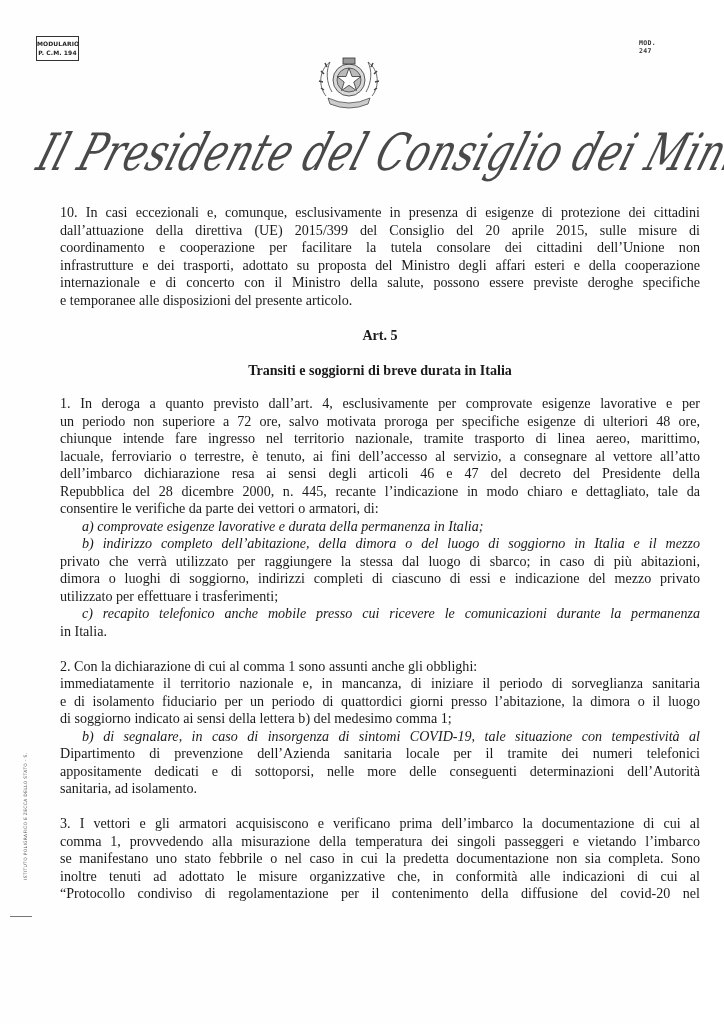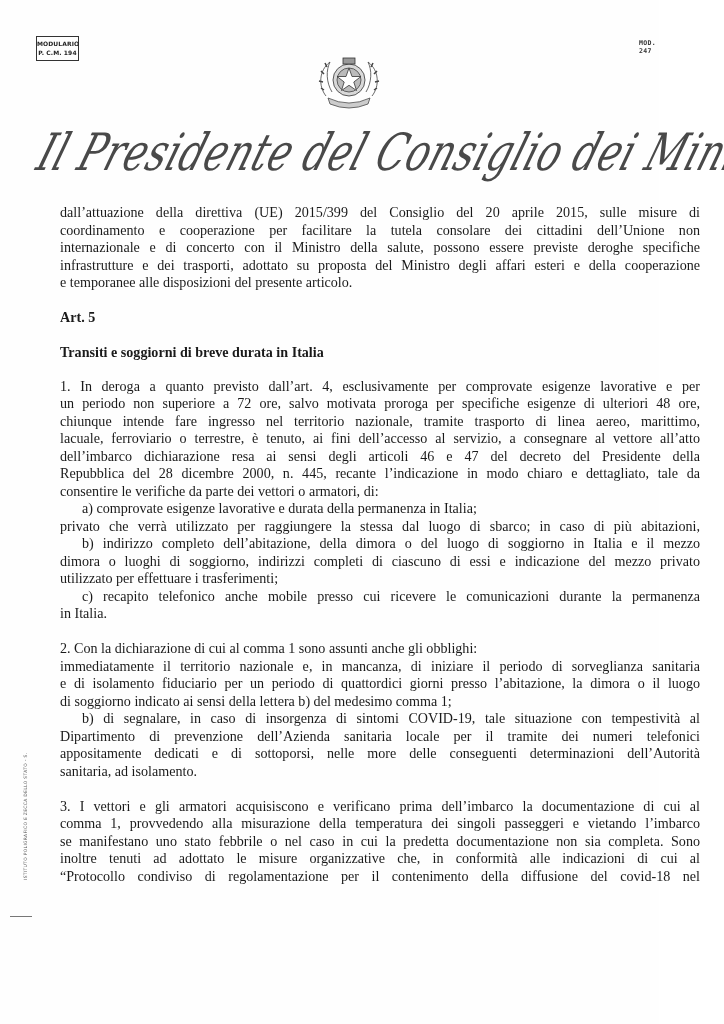--- a/index.html
+++ b/index.html
@@ -30,24 +30,24 @@
       writing-mode: vertical-rl; transform: rotate(180deg); white-space: nowrap; letter-spacing: 0.3px;
     }
     .side-mark { position: absolute; left: 10px; top: 916px; width: 22px; height: 1px; background: #777; }
 
     .body-text {
       position: absolute; left: 60px; top: 204px; width: 640px;
       font-family: "Liberation Serif", serif; font-size: 14.1px; color: #1a1a1a;
     }
     .ln { height: 17.5px; line-height: 17.5px; white-space: nowrap; }
     .ln.j { text-align: justify; text-align-last: justify; }
-    .ln.ind { padding-left: 22px; }
+    .ln.ind { padding-left: 22px; font-style: italic; }
     .gap { height: 17.5px; }
     .gap-s { height: 16px; }
-    .art-head { font-weight: bold; }
+    .art-head { text-align: center; font-weight: bold; }
   </style>
 </head>
 <body>
 
 <div class="page">
 
   <div class="modulario">
     <div>MODULARIO</div>
     <div>P. C.M. 194</div>
   </div>
@@ -69,44 +69,45 @@
   </svg>
 
   <div class="script-title">Il Presidente del Consiglio dei Ministri</div>
 
   <div class="side-text">ISTITUTO POLIGRAFICO E ZECCA DELLO STATO - S.</div>
   <div class="side-mark"></div>
 
   <div class="body-text">
 
     <div>
+      <div class="ln j">10. In casi eccezionali e, comunque, esclusivamente in presenza di esigenze di protezione dei cittadini</div>
       <div class="ln j">dall’attuazione della direttiva (UE) 2015/399 del Consiglio del 20 aprile 2015, sulle misure di</div>
       <div class="ln j">coordinamento e cooperazione per facilitare la tutela consolare dei cittadini dell’Unione non</div>
+      <div class="ln j">infrastrutture e dei trasporti, adottato su proposta del Ministro degli affari esteri e della cooperazione</div>
       <div class="ln j">internazionale e di concerto con il Ministro della salute, possono essere previste deroghe specifiche</div>
-      <div class="ln j">infrastrutture e dei trasporti, adottato su proposta del Ministro degli affari esteri e della cooperazione</div>
       <div class="ln">e temporanee alle disposizioni del presente articolo.</div>
     </div>
 
     <div class="gap"></div>
     <div class="ln art-head">Art. 5</div>
     <div class="gap"></div>
     <div class="ln art-head">Transiti e soggiorni di breve durata in Italia</div>
     <div class="gap-s"></div>
 
     <div>
       <div class="ln j">1. In deroga a quanto previsto dall’art. 4, esclusivamente per comprovate esigenze lavorative e per</div>
       <div class="ln j">un periodo non superiore a 72 ore, salvo motivata proroga per specifiche esigenze di ulteriori 48 ore,</div>
       <div class="ln j">chiunque intende fare ingresso nel territorio nazionale, tramite trasporto di linea aereo, marittimo,</div>
       <div class="ln j">lacuale, ferroviario o terrestre, è tenuto, ai fini dell’accesso al servizio, a consegnare al vettore all’atto</div>
       <div class="ln j">dell’imbarco dichiarazione resa ai sensi degli articoli 46 e 47 del decreto del Presidente della</div>
       <div class="ln j">Repubblica del 28 dicembre 2000, n. 445, recante l’indicazione in modo chiaro e dettagliato, tale da</div>
       <div class="ln">consentire le verifiche da parte dei vettori o armatori, di:</div>
       <div class="ln ind">a) comprovate esigenze lavorative e durata della permanenza in Italia;</div>
+      <div class="ln j ind">b) indirizzo completo dell’abitazione, della dimora o del luogo di soggiorno in Italia e il mezzo</div>
       <div class="ln j">privato che verrà utilizzato per raggiungere la stessa dal luogo di sbarco; in caso di più abitazioni,</div>
-      <div class="ln j ind">b) indirizzo completo dell’abitazione, della dimora o del luogo di soggiorno in Italia e il mezzo</div>
       <div class="ln j">dimora o luoghi di soggiorno, indirizzi completi di ciascuno di essi e indicazione del mezzo privato</div>
       <div class="ln">utilizzato per effettuare i trasferimenti;</div>
       <div class="ln j ind">c) recapito telefonico anche mobile presso cui ricevere le comunicazioni durante la permanenza</div>
       <div class="ln">in Italia.</div>
     </div>
 
     <div class="gap"></div>
 
     <div>
       <div class="ln">2. Con la dichiarazione di cui al comma 1 sono assunti anche gli obblighi:</div>
@@ -119,16 +120,16 @@
       <div class="ln">sanitaria, ad isolamento.</div>
     </div>
 
     <div class="gap"></div>
 
     <div>
       <div class="ln j">3. I vettori e gli armatori acquisiscono e verificano prima dell’imbarco la documentazione di cui al</div>
       <div class="ln j">comma 1, provvedendo alla misurazione della temperatura dei singoli passeggeri e vietando l’imbarco</div>
       <div class="ln j">se manifestano uno stato febbrile o nel caso in cui la predetta documentazione non sia completa. Sono</div>
       <div class="ln j">inoltre tenuti ad adottato le misure organizzative che, in conformità alle indicazioni di cui al</div>
-      <div class="ln j">“Protocollo condiviso di regolamentazione per il contenimento della diffusione del covid-18 nel</div>
+      <div class="ln j">“Protocollo condiviso di regolamentazione per il contenimento della diffusione del covid-20 nel</div>
     </div>
   </div>
 </div>
 
 </body></html>

